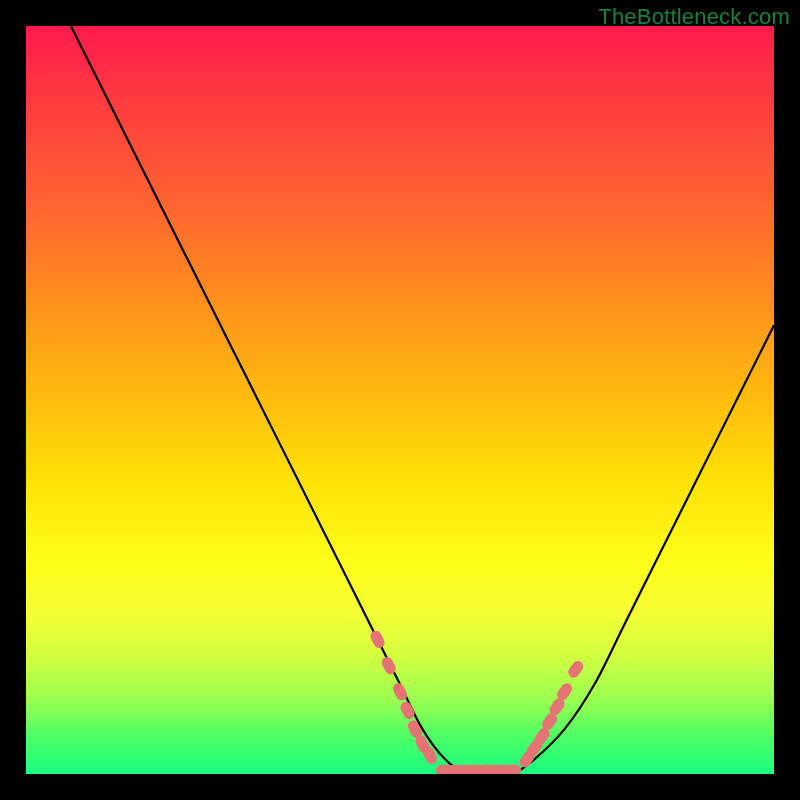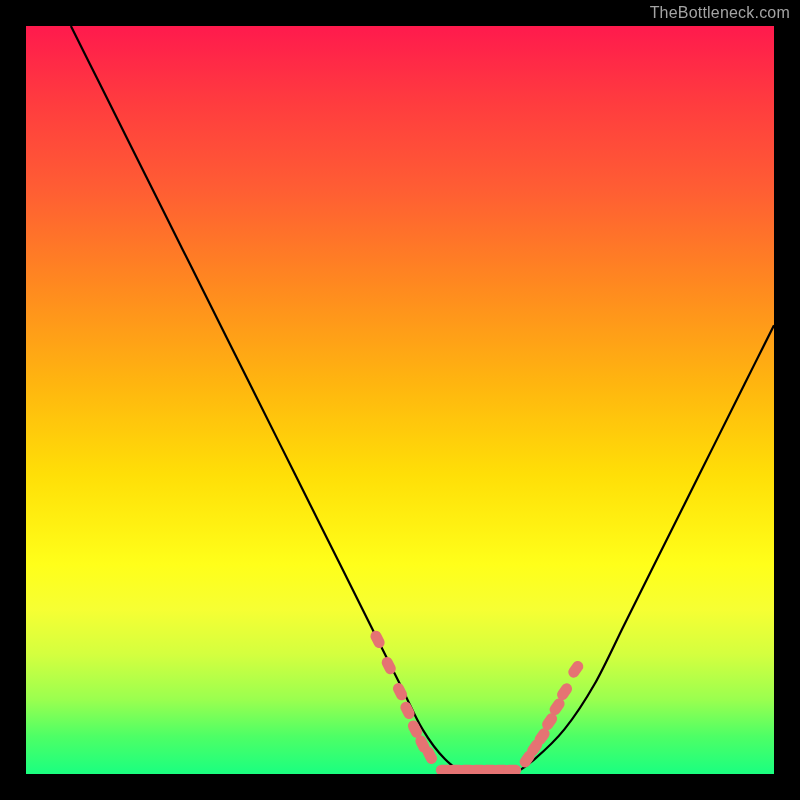--- a/index.html
+++ b/index.html
@@ -39,22 +39,22 @@
       #d4ff3f 84%,
       #9bff4f 90%,
       #4dff66 95%,
       #1aff80 100%
     );
   }
   .watermark {
     position: absolute;
     top: 4px;
     right: 10px;
-    color: #a3a3a3;
-    font-size: 16px;
+    color: #15803d;
+    font-size: 22px;
     font-weight: 500;
     letter-spacing: 0.2px;
     user-select: none;
     text-align: right;
   }
   svg.curve {
     position: absolute;
     left: 26px;
     top: 26px;
     width: 748px;

